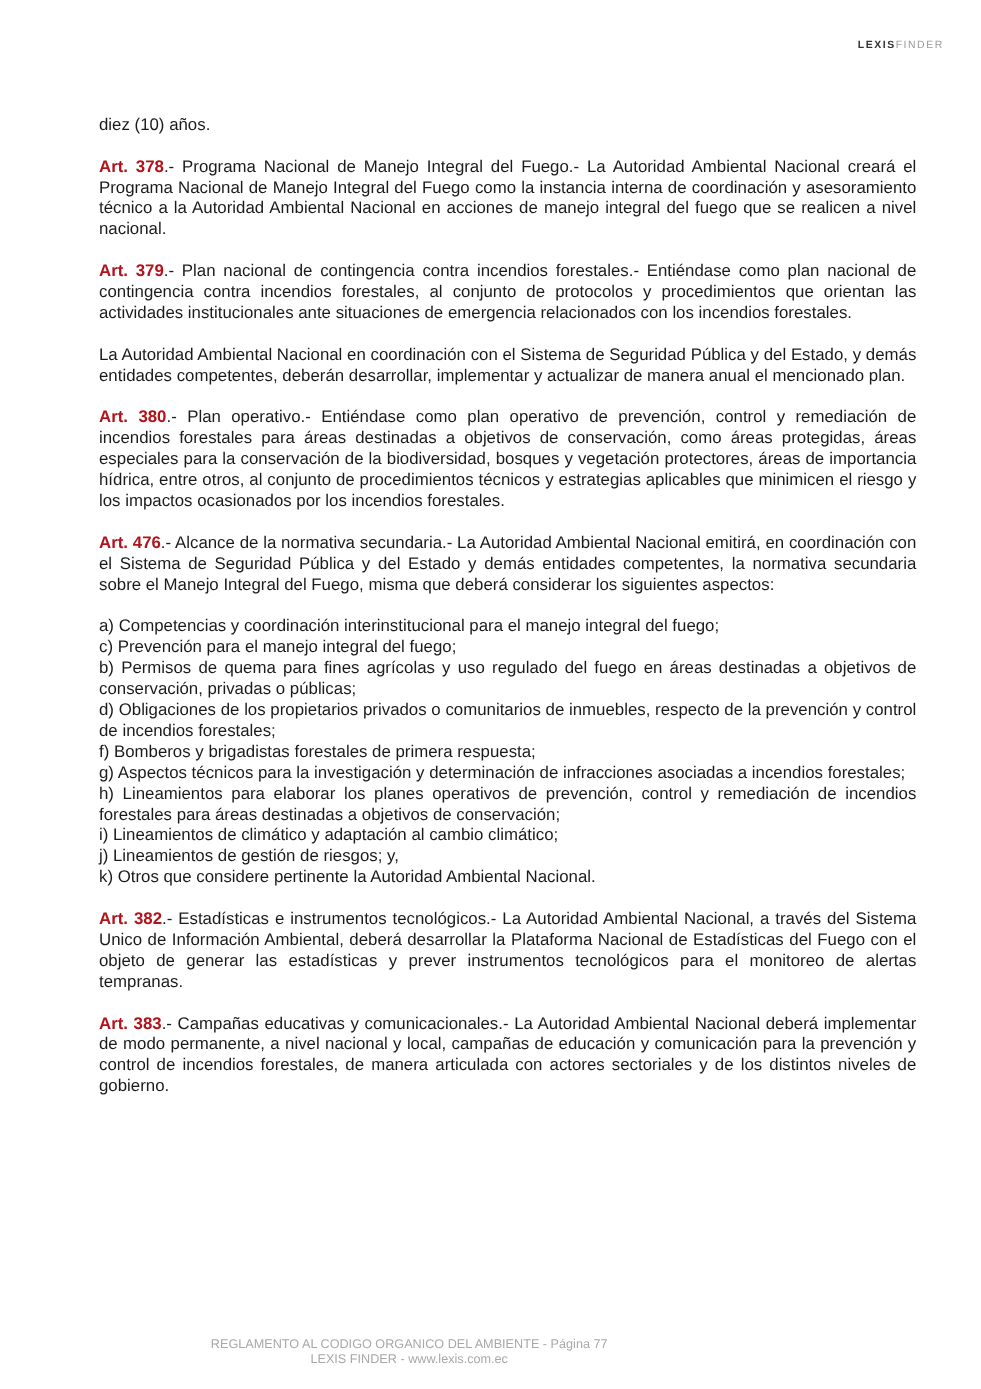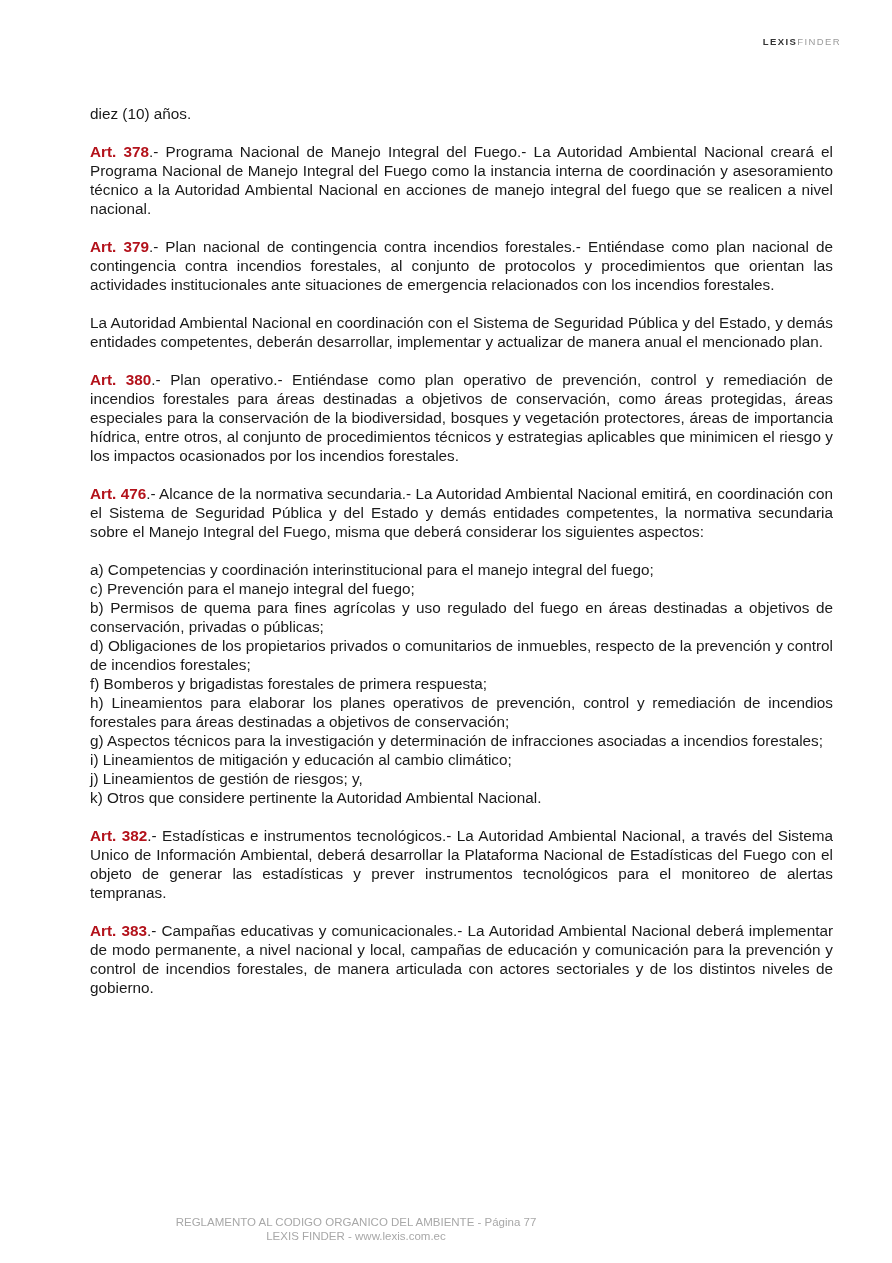--- a/index.html
+++ b/index.html
@@ -1,25 +1,25 @@
 <!DOCTYPE html>
 <html><head>
 <meta charset="utf-8">
 <style>
   html, body { margin: 0; padding: 0; background: #ffffff; }
   body { width: 892px; height: 1263px; position: relative; overflow: hidden; font-family: "Liberation Sans", sans-serif; color: #1a1a1a; }
-  .brand { position: absolute; top: 36px; right: 51px; font-size: 9.5px; letter-spacing: 1.4px; }
+  .brand { position: absolute; top: 36px; right: 34px; font-size: 9.5px; letter-spacing: 1.4px; }
   .brand .b1 { font-weight: bold; color: #333; }
   .brand .b2 { color: #9a9a9a; }
   .content { position: absolute; left: 90px; top: 104px; width: 743px; font-size: 15.3px; line-height: 19px; text-align: justify; }
   .content p { margin: 0 0 19px 0; }
   .art { color: #b3121b; font-weight: bold; }
   .list { margin: 0 0 19px 0; }
   .list div { margin: 0; }
-  .footer { position: absolute; top: 1215px; left: 0; width: 712px; text-align: center; font-size: 11.5px; line-height: 14px; color: #a8a8a8; }
+  .footer { position: absolute; top: 1215px; left: 0; width: 712px; text-align: center; font-size: 11.5px; line-height: 14px; color: #a8a8a8; padding-left: 16px; }
 </style>
 </head>
 <body>
 
 <div class="brand">
   <span class="b1">LEXIS</span><span class="b2">FINDER</span>
 </div>
 
 <div class="content">
   <p>diez (10) años.</p>
@@ -32,23 +32,23 @@
   <p><span class="art">Art. 380</span><span>.- Plan operativo.- Entiéndase como plan operativo de prevención, control y remediación de incendios forestales para áreas destinadas a objetivos de conservación, como áreas protegidas, áreas especiales para la conservación de la biodiversidad, bosques y vegetación protectores, áreas de importancia hídrica, entre otros, al conjunto de procedimientos técnicos y estrategias aplicables que minimicen el riesgo y los impactos ocasionados por los incendios forestales.</span></p>
 
   <p><span class="art">Art. 476</span><span>.- Alcance de la normativa secundaria.- La Autoridad Ambiental Nacional emitirá, en coordinación con el Sistema de Seguridad Pública y del Estado y demás entidades competentes, la normativa secundaria sobre el Manejo Integral del Fuego, misma que deberá considerar los siguientes aspectos:</span></p>
 
   <div class="list">
     <div>a) Competencias y coordinación interinstitucional para el manejo integral del fuego;</div>
     <div>c) Prevención para el manejo integral del fuego;</div>
     <div>b) Permisos de quema para fines agrícolas y uso regulado del fuego en áreas destinadas a objetivos de conservación, privadas o públicas;</div>
     <div>d) Obligaciones de los propietarios privados o comunitarios de inmuebles, respecto de la prevención y control de incendios forestales;</div>
     <div>f) Bomberos y brigadistas forestales de primera respuesta;</div>
+    <div>g) Aspectos técnicos para la investigación y determinación de infracciones asociadas a incendios forestales;</div>
     <div>h) Lineamientos para elaborar los planes operativos de prevención, control y remediación de incendios forestales para áreas destinadas a objetivos de conservación;</div>
-    <div>g) Aspectos técnicos para la investigación y determinación de infracciones asociadas a incendios forestales;</div>
-    <div>i) Lineamientos de mitigación y educación al cambio climático;</div>
+    <div>i) Lineamientos de climático y adaptación al cambio climático;</div>
     <div>j) Lineamientos de gestión de riesgos; y,</div>
     <div>k) Otros que considere pertinente la Autoridad Ambiental Nacional.</div>
   </div>
 
   <p><span class="art">Art. 382</span><span>.- Estadísticas e instrumentos tecnológicos.- La Autoridad Ambiental Nacional, a través del Sistema Unico de Información Ambiental, deberá desarrollar la Plataforma Nacional de Estadísticas del Fuego con el objeto de generar las estadísticas y prever instrumentos tecnológicos para el monitoreo de alertas tempranas.</span></p>
 
   <p><span class="art">Art. 383</span><span>.- Campañas educativas y comunicacionales.- La Autoridad Ambiental Nacional deberá implementar de modo permanente, a nivel nacional y local, campañas de educación y comunicación para la prevención y control de incendios forestales, de manera articulada con actores sectoriales y de los distintos niveles de gobierno.</span></p>
 </div>
 
 <div class="footer">

